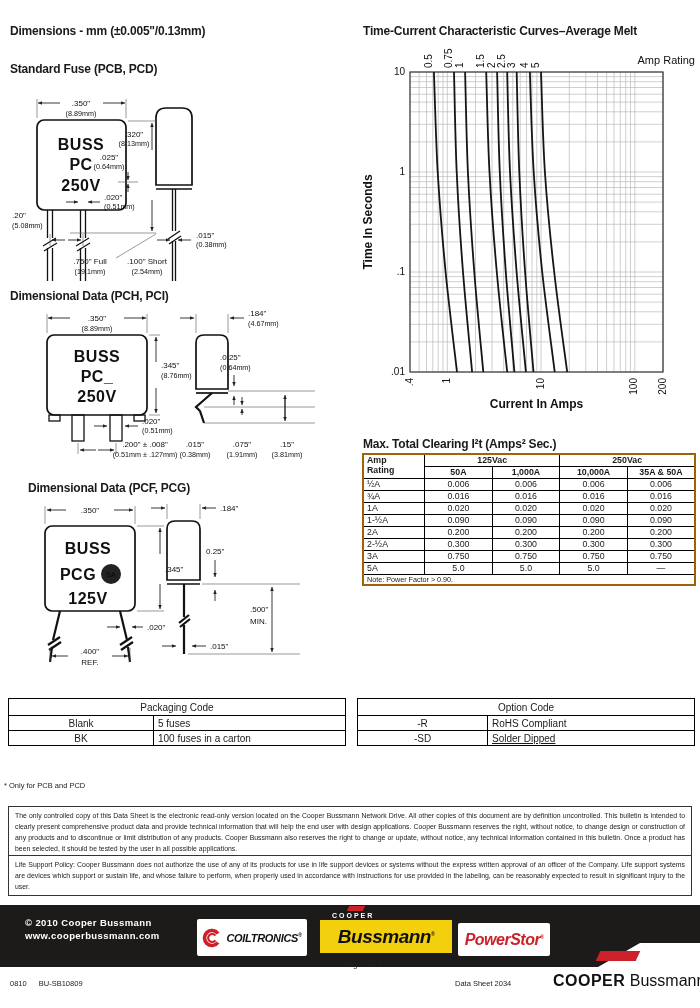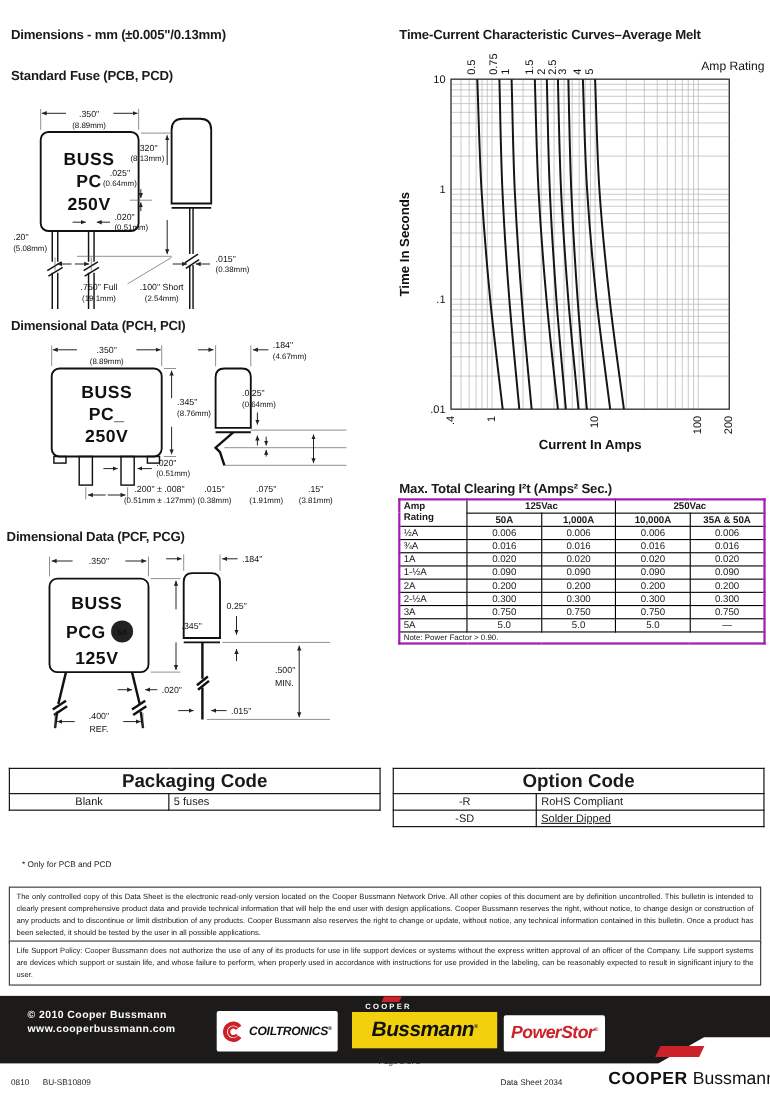--- a/index.html
+++ b/index.html
@@ -14,24 +14,24 @@
   .dim{stroke:#222;stroke-width:0.9;fill:none}
   .ext{stroke:#555;stroke-width:0.6;fill:none}
   .dt{font-size:8px}
   .dm{font-size:7.2px}
   .mid{text-anchor:middle}
   .btxt{font-size:16px;font-weight:bold;letter-spacing:0.5px;text-anchor:middle}
   
   table{border-collapse:collapse;background:#fff}
   .tbl{width:100%}
   .tbl td,.tbl th{border:1px solid #000;font-size:10px;padding:1px 4px;height:15px}
-  .tbl .title{font-size:17px;font-weight:bold;text-align:center;height:17px}
+  .tbl .title{font-size:10px;font-weight:normal;text-align:center;height:17px}
   .tbl th{font-weight:bold;text-align:center}
   .tbl td.c{text-align:center}
-  .itbl{width:100%;border:2px solid #a21caf}
+  .itbl{width:100%;border:2px solid #a16207}
   .itbl td,.itbl th{border:1px solid #000;font-size:8.8px;padding:0 3px;height:12px}
   .itbl th{font-weight:bold;text-align:center}
   .itbl td.c{text-align:center}
   .itbl td.amp{text-align:left}
   .itbl .note{font-size:7.2px;height:11px}
   .legalbox{border:1px solid #333;font-size:6.9px;line-height:1.6;text-align:justify;padding:3px 6px;background:#fff}
   
   .bar{left:0;top:905px;width:700px;height:62px;background:#1c1b1a;
        clip-path:polygon(0 0,700px 0,700px 38px,640px 38px,598px 62px,0 62px)}
   .copy{left:25px;top:916px;color:#fff;font-weight:bold;font-size:9.5px;line-height:1.4;letter-spacing:0.4px}
@@ -226,21 +226,21 @@
   <g>
     <text class="dt mid" x="185" y="145">.015"</text>
     <text class="dm mid" x="185" y="155">(0.38mm)</text>
     <text class="dt mid" x="232" y="145">.075"</text>
     <text class="dm mid" x="232" y="155">(1.91mm)</text>
     <text class="dt mid" x="277" y="145">.15"</text>
     <text class="dm mid" x="277" y="155">(3.81mm)</text>
   </g>
 </svg>
 
-<div class="abs hd" style="left:6px;top:481px">Dimensional Data (PCF, PCG)</div>
+<div class="abs hd" style="left:28px;top:481px">Dimensional Data (PCF, PCG)</div>
 
 <svg class="abs" style="left:10px;top:496px" width="330" height="175" viewBox="0 0 330 175">
   <defs>
     <marker id="ar3" viewBox="0 0 10 10" refX="9" refY="5" markerWidth="5.5" markerHeight="5.5" orient="auto">
       <path d="M0,1 L9,5 L0,9 Z" fill="#222"></path>
     </marker>
   </defs>
   <g>
     <rect class="body" x="35" y="30" width="90" height="85" rx="7"></rect>
     <text class="btxt" x="78" y="58">BUSS</text>
@@ -514,24 +514,28 @@
     <thead>
       <tr>
           <td colspan="2" class="title">Packaging Code</td>
         </tr>
     </thead>
     <tbody id="pkg-body">
         <tr>
           <td class="c">Blank</td>
           <td class="c" style="text-align: left; margin-top: 12px;">5 fuses</td>
         </tr>
+        <tr>
+          <td class="c">BK</td>
+          <td class="c" style="text-align: left;">100 fuses in a carton</td>
+        </tr>
       </tbody>
   </table>
 </div>
-<div class="abs ft" style="left:20px;top:781px">* Only for PCB and PCD</div>
+<div class="abs ft" style="left:4px;top:781px">* Only for PCB and PCD</div>
 
 <div class="abs" style="left:357px;top:698px;width:338px">
   <table class="tbl">
     <colgroup>
         <col style="width:130px">
         <col>
       </colgroup>
     <thead>
       <tr>
           <td colspan="2" class="title">Option Code</td>

